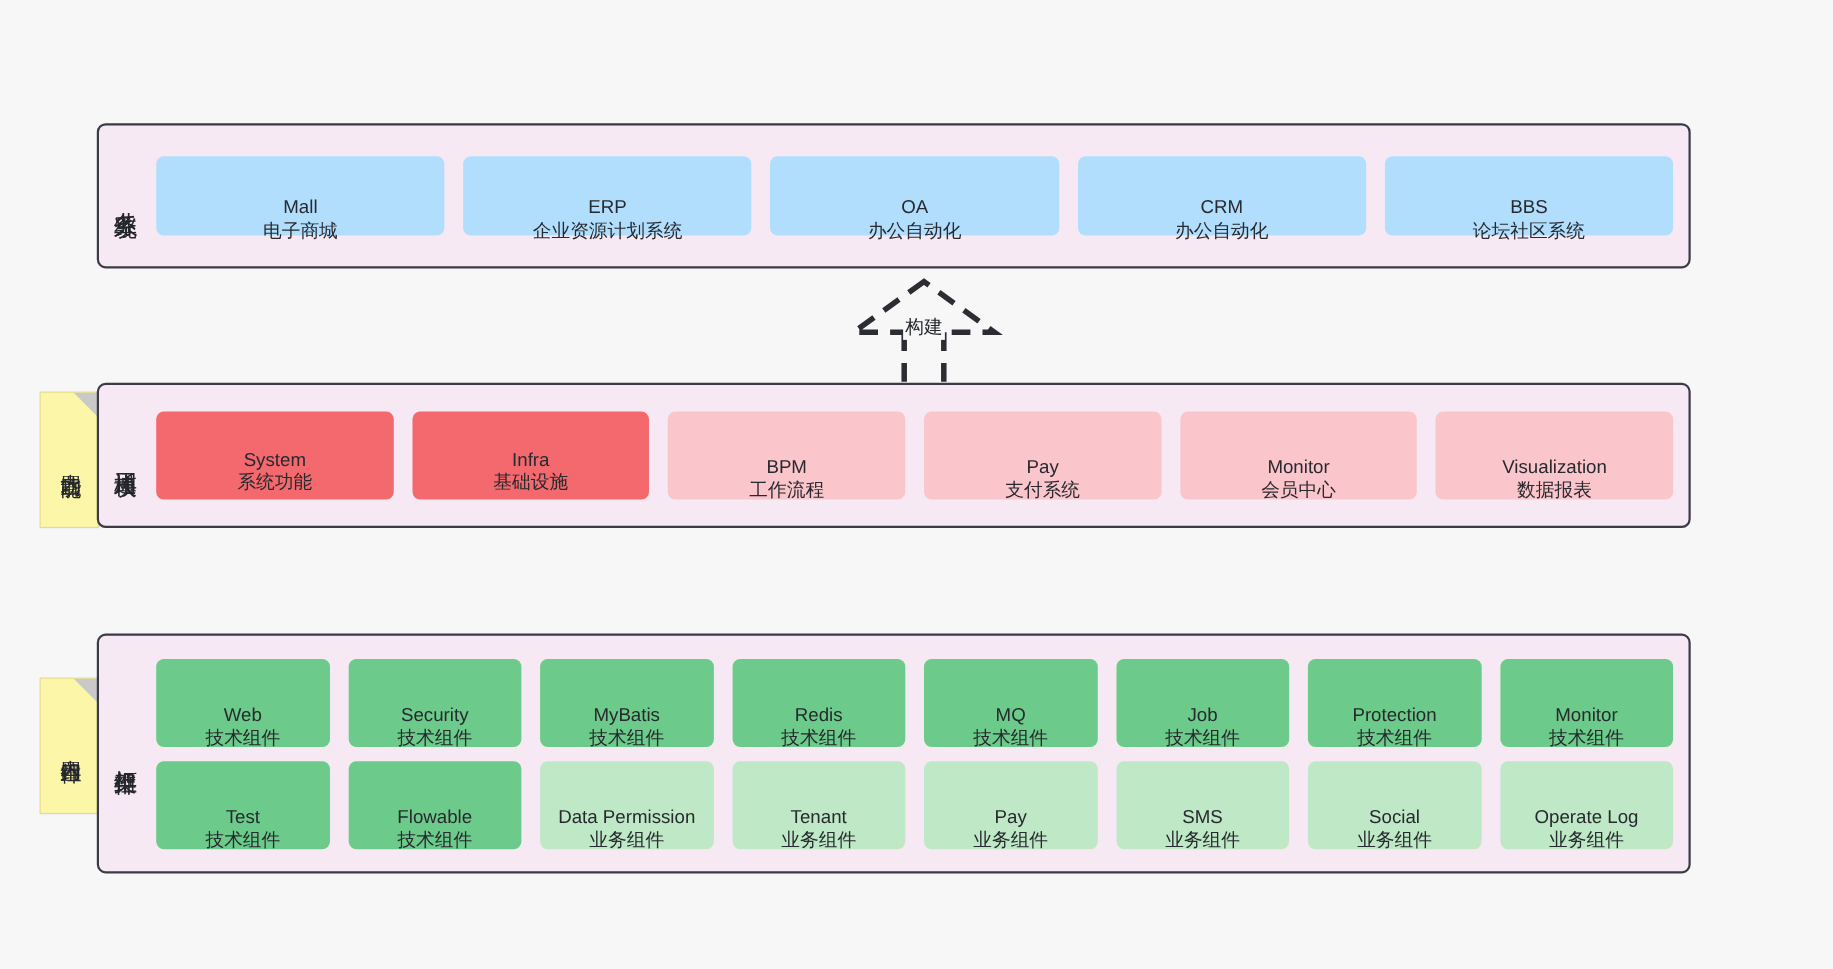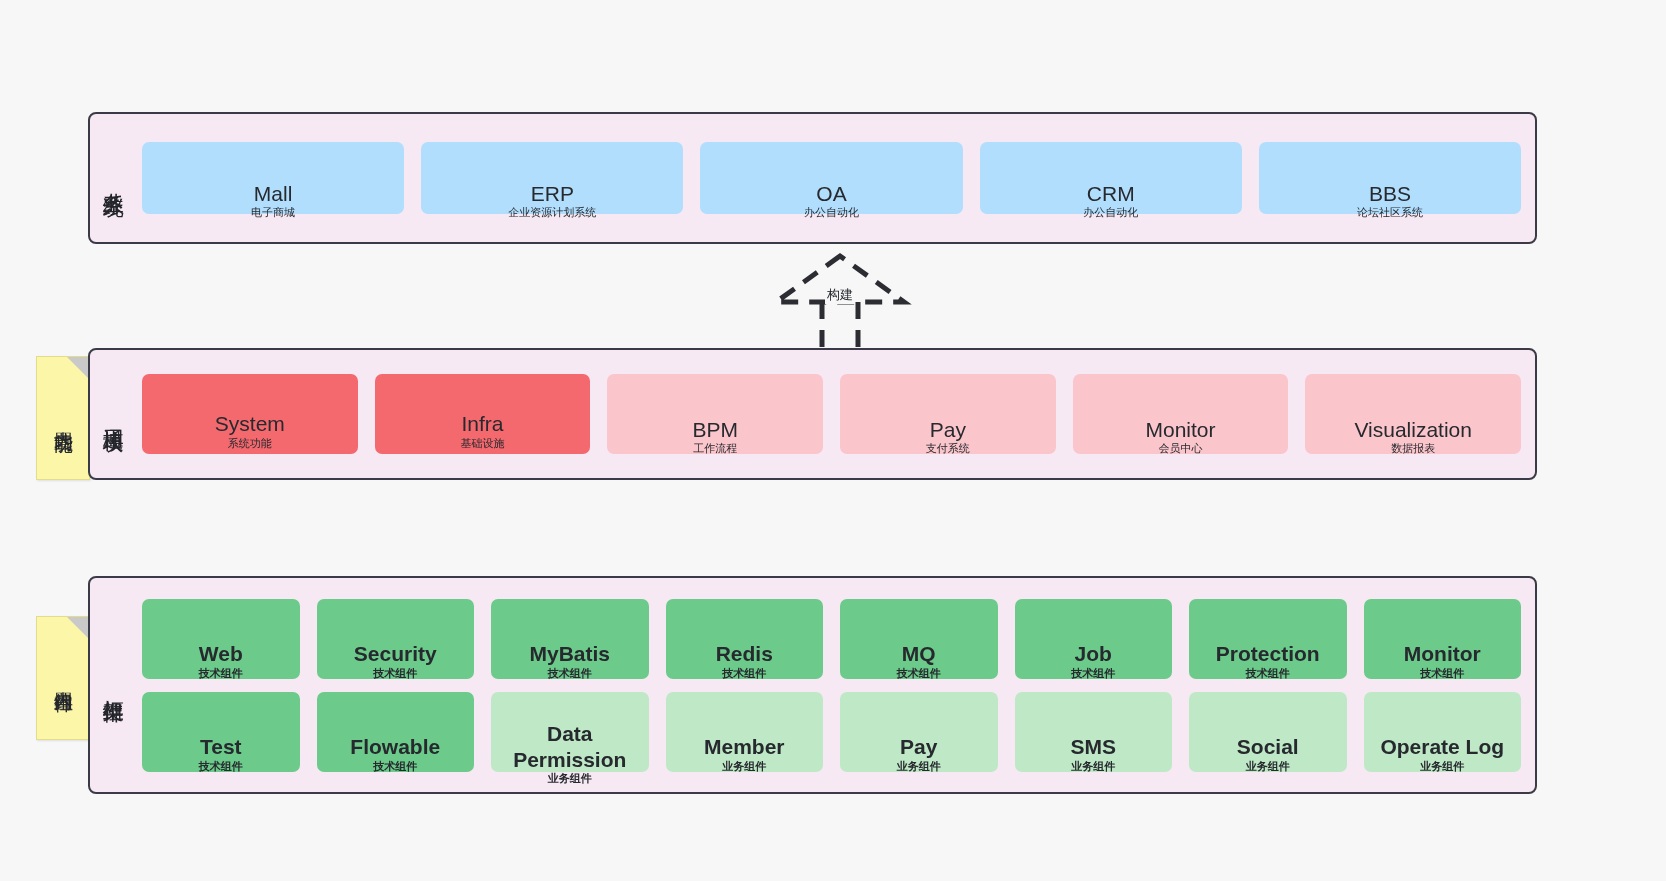--- a/index.html
+++ b/index.html
@@ -59,40 +59,40 @@
     border-radius: 7px;
     display: flex;
     flex-direction: column;
     align-items: center;
     justify-content: center;
     text-align: center;
     line-height: 1.22;
     color: #26292e;
     padding: 4px 6px;
   }
-  .card .t1 { font-size: 21px; margin-top: 44px; }
-  .card .t2 { font-size: 11px; }
+  .card .t1 { font-size: 17px; margin-top: 44px; }
+  .card .t2 { font-size: 17px; }
 
   .c-blue       { background: #b2defd; }
   .c-red        { background: #f4696e; justify-content: flex-end; }
   .c-pink       { background: #fbc5cc; }
   .c-green      { background: #6ccb8a; }
   .c-lightgreen { background: #bfe8c6; }
 
   
   #layer-business  { left: 88px;  top: 112px; width: 1449px; height: 132px; }
   #layer-business .layer-body { padding-left: 6px; }
   #layer-business .card { height: 72px; }
 
   #layer-common    { left: 88px;  top: 348px; width: 1449px; height: 132px; }
   #layer-common .layer-body { padding-left: 6px; }
   #layer-common .card { height: 80px; }
 
   #layer-framework { left: 88px;  top: 576px; width: 1449px; height: 218px; }
-  #layer-framework .layer-body { padding-left: 6px; gap: 13px; font-weight: bold; }
+  #layer-framework .layer-body { padding-left: 6px; gap: 13px; }
   #layer-framework .card { height: 80px; }
 
   
   .sticky {
     position: absolute;
     width: 54px;
     background: #fcf6a8;
     border: 1px solid #e4dc8d;
     display: flex;
     align-items: center;
@@ -120,21 +120,21 @@
     position: absolute;
     width: 160px;
     height: 96px;
   }
   .connector svg { display: block; width: 100%; height: 100%; overflow: visible; }
   .connector .conn-label {
     position: absolute;
     left: 50%;
     transform: translateX(-50%);
     top: 34px;
-    font-size: 13px;
+    font-size: 17px;
     color: #23262b;
     background: #f7f7f7;
     padding: 0 2px;
     white-space: nowrap;
   }
   #connector-build  { left: 760px; top: 252px; }
   #connector-impl   { left: 775px; top: 486px; }
 </style>
 </head>
 <body>
@@ -266,21 +266,21 @@
         </div>
         <div class="card c-green">
           <span class="t1">Flowable</span>
           <span class="t2">技术组件</span>
         </div>
         <div class="card c-lightgreen">
           <span class="t1">Data Permission</span>
           <span class="t2">业务组件</span>
         </div>
         <div class="card c-lightgreen">
-          <span class="t1">Member</span>
+          <span class="t1">Tenant</span>
           <span class="t2">业务组件</span>
         </div>
         <div class="card c-lightgreen">
           <span class="t1">Pay</span>
           <span class="t2">业务组件</span>
         </div>
         <div class="card c-lightgreen">
           <span class="t1">SMS</span>
           <span class="t2">业务组件</span>
         </div>

